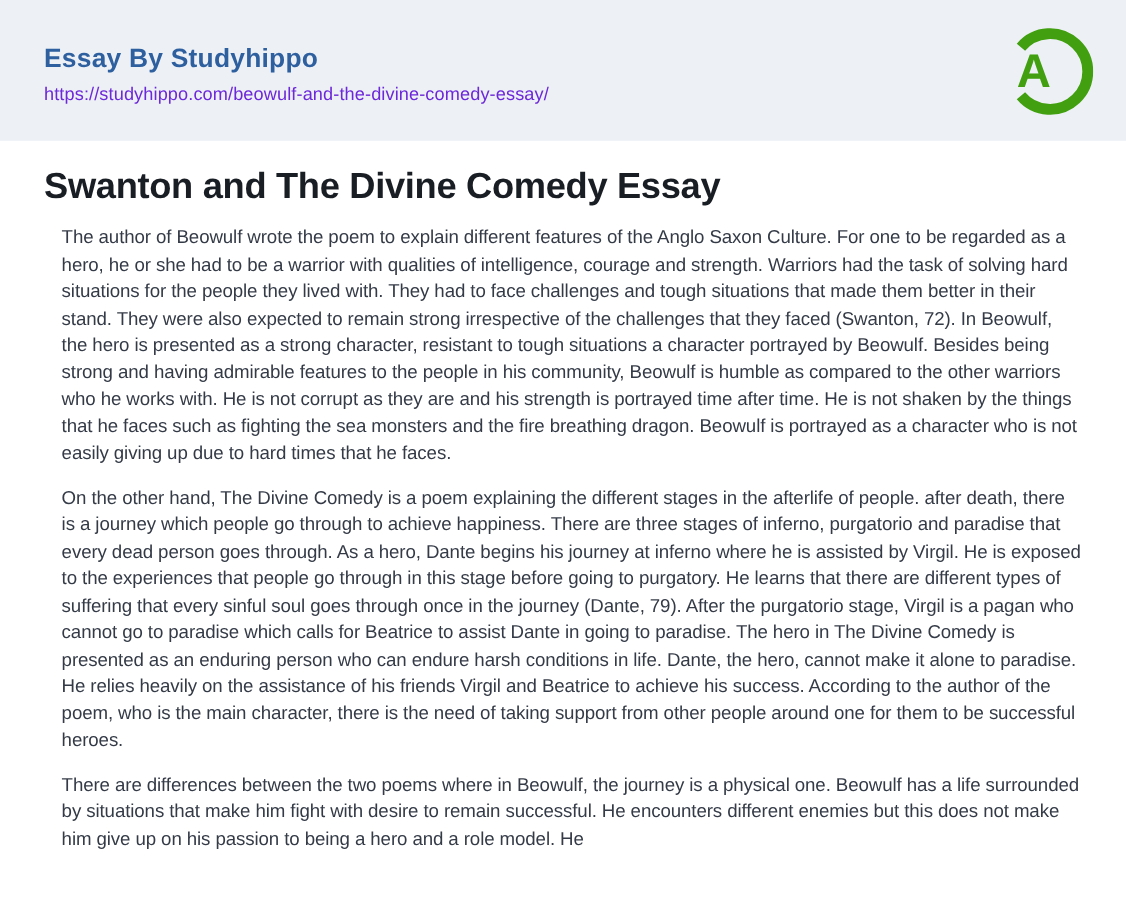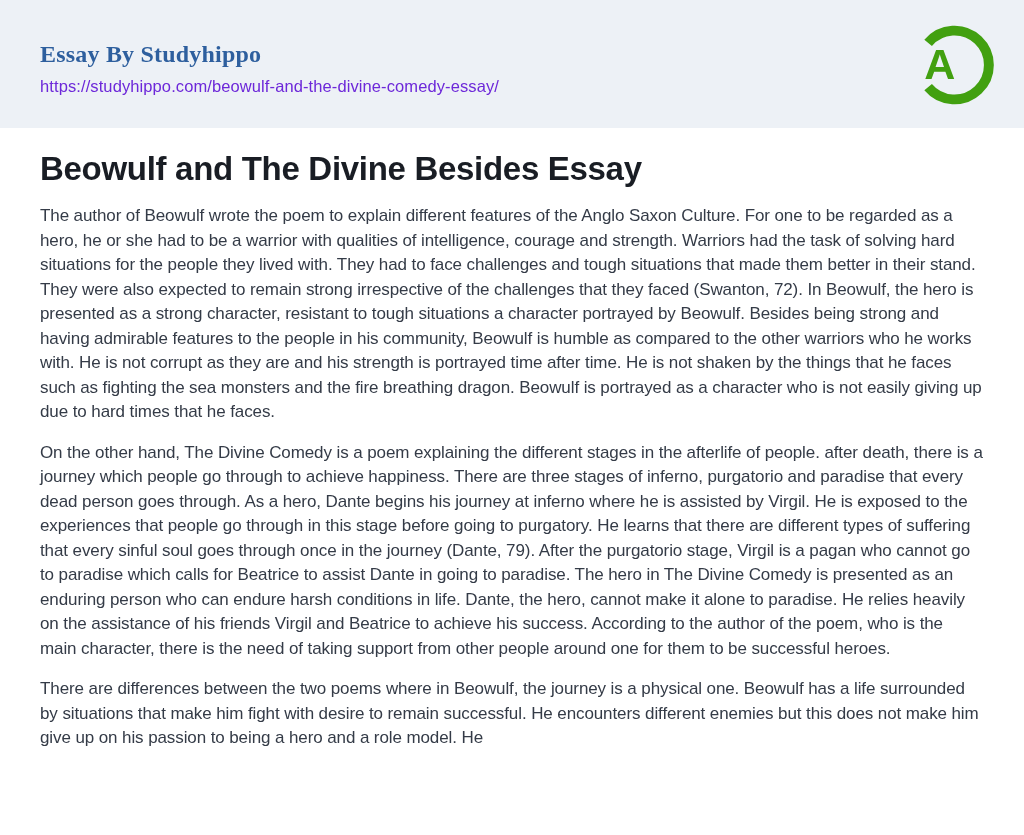--- a/index.html
+++ b/index.html
@@ -26,21 +26,20 @@
     padding: 0 30px 0 40px;
     box-sizing: border-box;
   }
   .header-text { padding-top: 8px; }
   .site-title {
     color: #2e5f9e;
     font-size: 24px;
     font-weight: 700;
     letter-spacing: 0.2px;
     margin-bottom: 9px;
-    font-family: Liberation Serif, serif;
   }
   .essay-url {
     color: #6d28d9;
     font-size: 16.5px;
     font-weight: 400;
     text-decoration: none;
     letter-spacing: 0.1px;
   }
   .logo-wrap {
     width: 86px;
@@ -61,21 +60,21 @@
   }
   .essay-title {
     margin: 21px 0 15px 0;
     font-size: 33px;
     line-height: 40px;
     font-weight: 700;
     letter-spacing: -0.3px;
     color: #191d24;
   }
   .essay-paragraph {
-    margin: 0 0 16px 0;
+    margin: 0 0 16px 16px;
     font-size: 17px;
     line-height: 24.5px;
     letter-spacing: -0.1px;
     color: #343b47;
   }
 </style>
 </head>
 <body>
 
 <div class="page">
@@ -88,21 +87,21 @@
 
     <div class="logo-wrap">
       <svg viewBox="0 0 100 100" xmlns="http://www.w3.org/2000/svg">
         <path d="M 23.4 24.3 A 40 40 0 1 1 23.4 75.7" fill="none" stroke="#42a010" stroke-width="11.5"></path>
         <text class="logo-letter" x="37" y="66" font-size="50" text-anchor="middle" fill="#42a010">A</text>
       </svg>
     </div>
   </header>
 
   <main class="article">
-    <h1 class="essay-title">Beowulf and The Divine Besides Essay</h1>
+    <h1 class="essay-title">Swanton and The Divine Comedy Essay</h1>
 
     <p class="essay-paragraph">The author of Beowulf wrote the poem to explain different features of the Anglo Saxon Culture. For one to be regarded as a hero, he or she had to be a warrior with qualities of intelligence, courage and strength. Warriors had the task of solving hard situations for the people they lived with. They had to face challenges and tough situations that made them better in their stand. They were also expected to remain strong irrespective of the challenges that they faced (Swanton, 72). In Beowulf, the hero is presented as a strong character, resistant to tough situations a character portrayed by Beowulf. Besides being strong and having admirable features to the people in his community, Beowulf is humble as compared to the other warriors who he works with. He is not corrupt as they are and his strength is portrayed time after time. He is not shaken by the things that he faces such as fighting the sea monsters and the fire breathing dragon. Beowulf is portrayed as a character who is not easily giving up due to hard times that he faces.</p>
 
     <p class="essay-paragraph">On the other hand, The Divine Comedy is a poem explaining the different stages in the afterlife of people. after death, there is a journey which people go through to achieve happiness. There are three stages of inferno, purgatorio and paradise that every dead person goes through. As a hero, Dante begins his journey at inferno where he is assisted by Virgil. He is exposed to the experiences that people go through in this stage before going to purgatory. He learns that there are different types of suffering that every sinful soul goes through once in the journey (Dante, 79). After the purgatorio stage, Virgil is a pagan who cannot go to paradise which calls for Beatrice to assist Dante in going to paradise. The hero in The Divine Comedy is presented as an enduring person who can endure harsh conditions in life. Dante, the hero, cannot make it alone to paradise. He relies heavily on the assistance of his friends Virgil and Beatrice to achieve his success. According to the author of the poem, who is the main character, there is the need of taking support from other people around one for them to be successful heroes.</p>
 
     <p class="essay-paragraph">There are differences between the two poems where in Beowulf, the journey is a physical one. Beowulf has a life surrounded by situations that make him fight with desire to remain successful. He encounters different enemies but this does not make him give up on his passion to being a hero and a role model. He</p>
   </main>
 
 </div>
 

